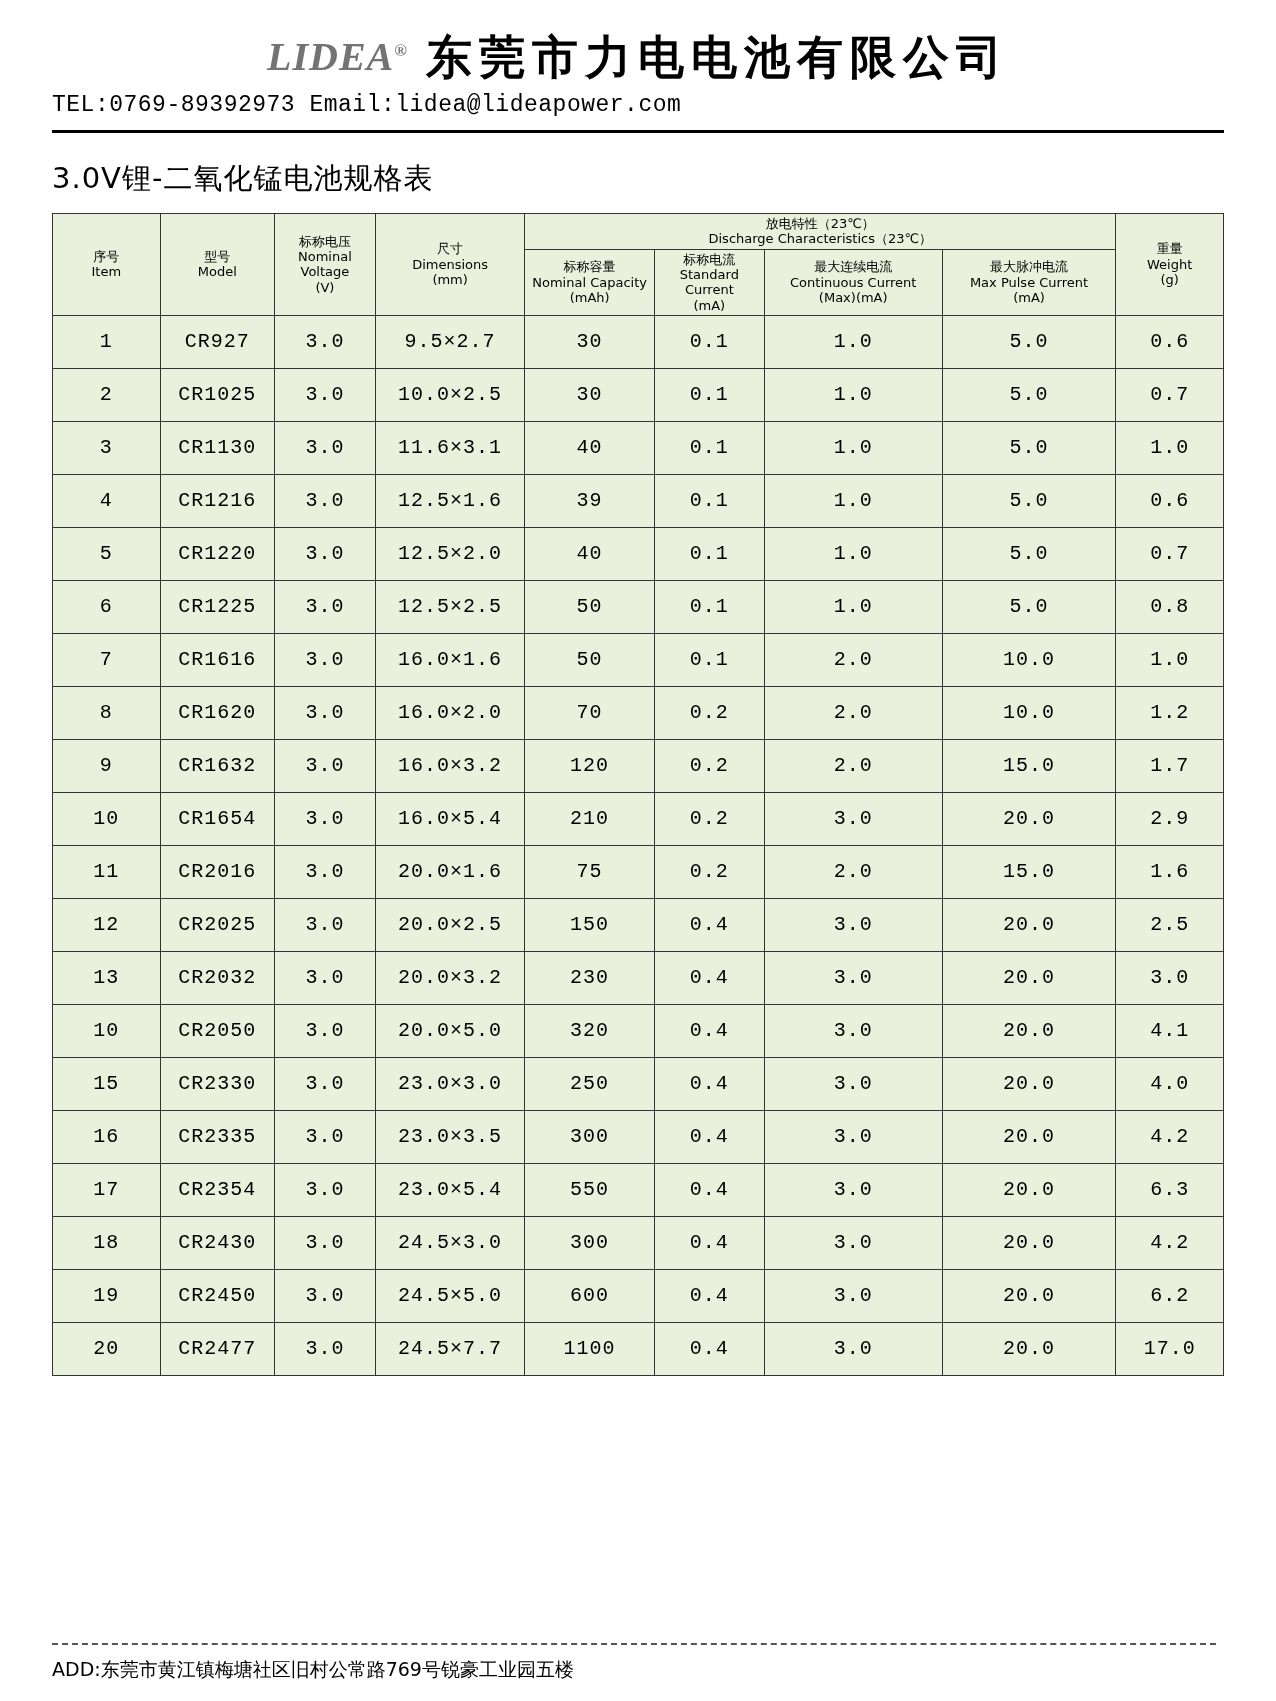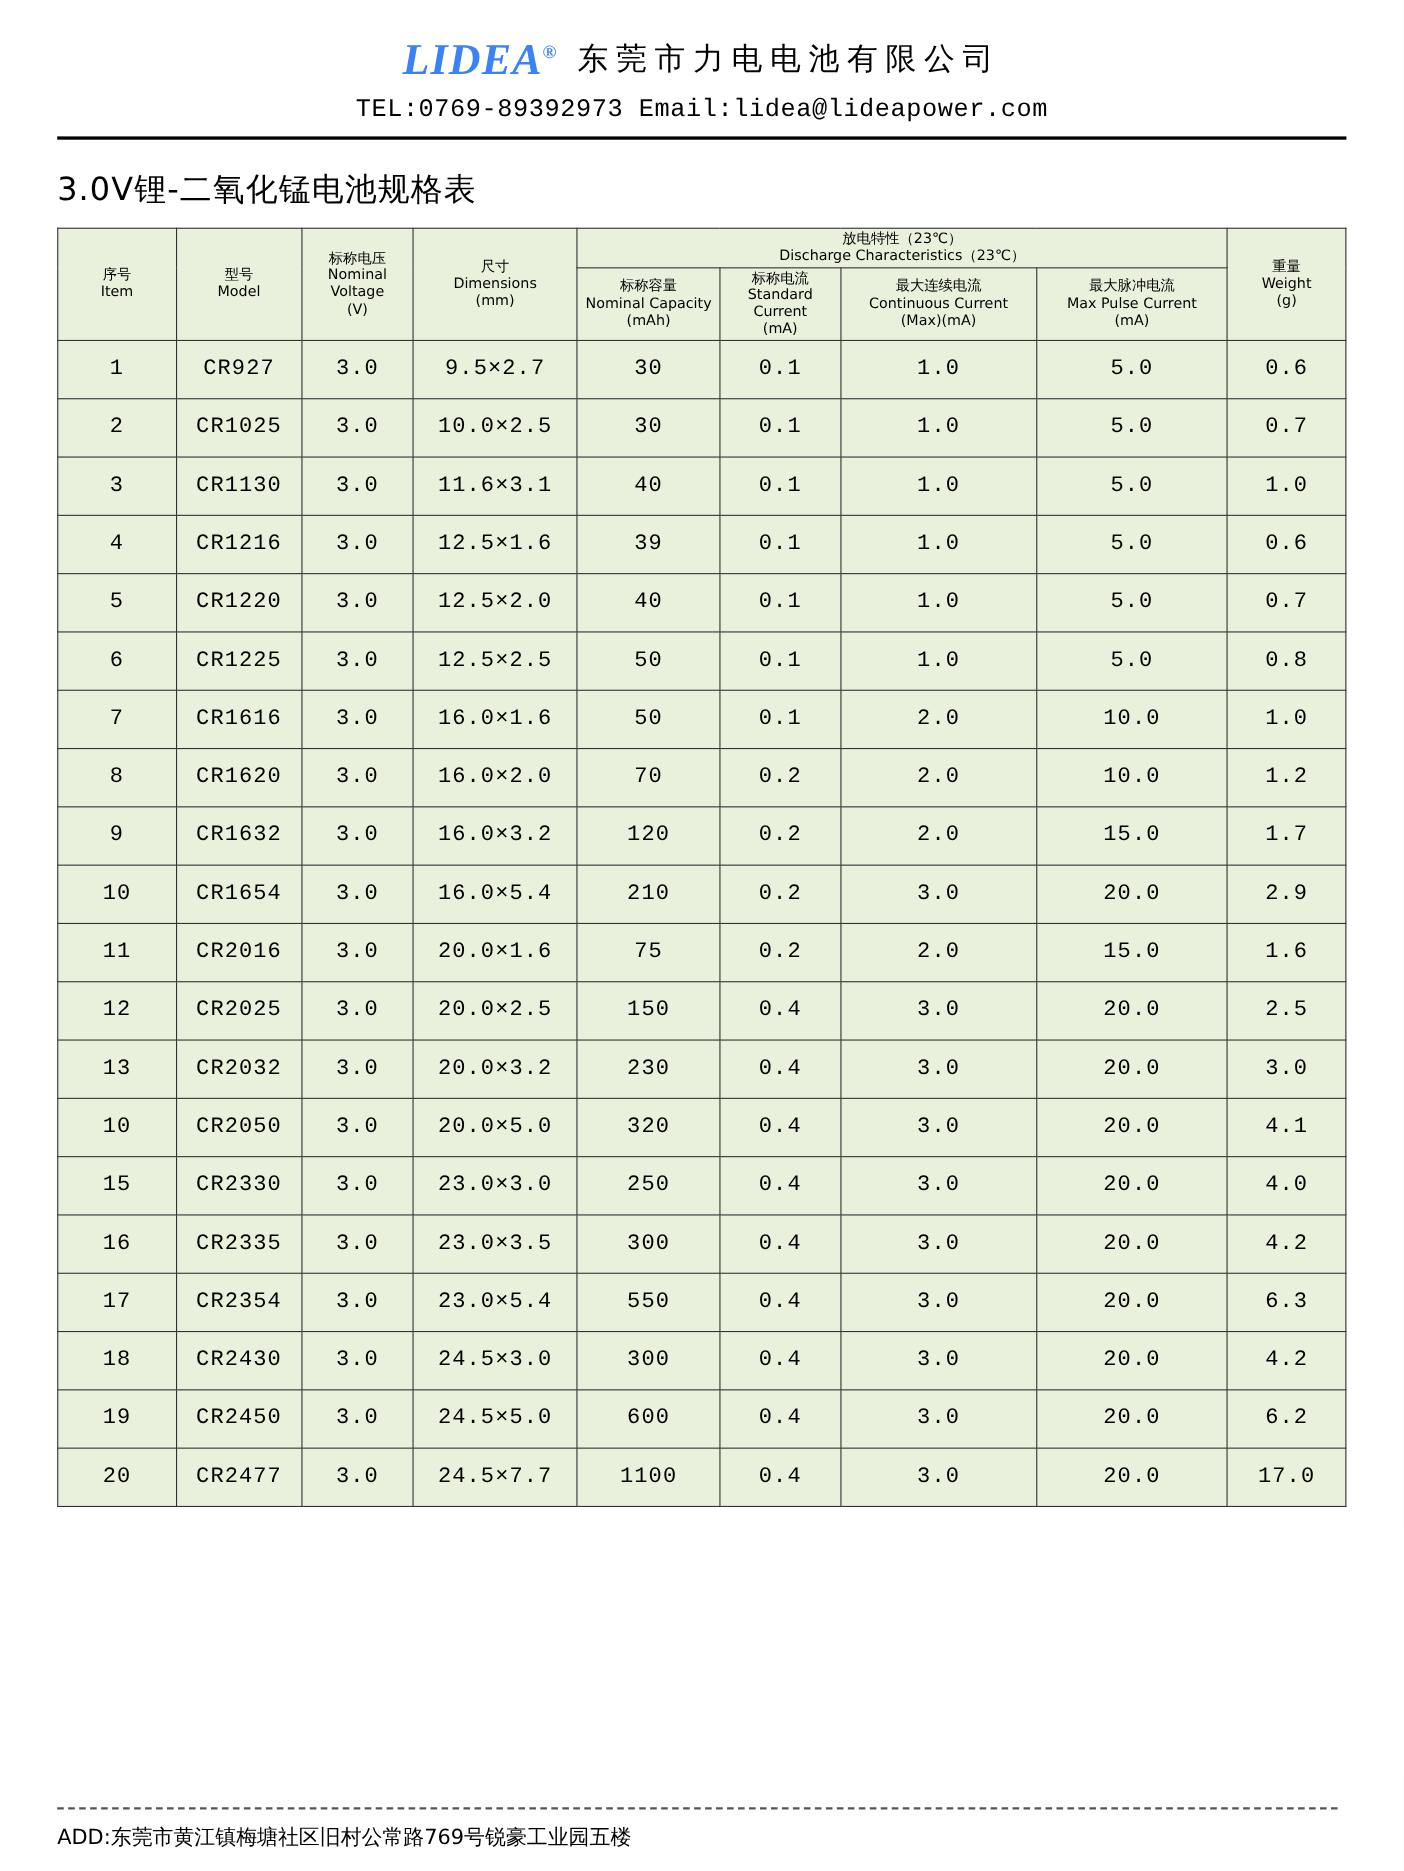--- a/index.html
+++ b/index.html
@@ -31,42 +31,41 @@
     display: flex;
     align-items: center;
     justify-content: center;
     gap: 18px;
   }
   .logo {
     font-family: "Liberation Serif", serif;
     font-weight: bold;
     font-style: italic;
     font-size: 40px;
-    color: #3b82f6;
+    color: #737373;
     letter-spacing: 1px;
     position: relative;
     line-height: 1;
     white-space: nowrap;
   }
   .logo .reg {
     font-size: 17px;
     vertical-align: super;
     font-style: normal;
     font-weight: bold;
   }
   .company-name {
     font-family: "DejaVu Sans", sans-serif;
-    font-weight: normal;
-    font-size: 28px;
+    font-weight: bold;
+    font-size: 46px;
     letter-spacing: 7px;
     white-space: nowrap;
     line-height: 1;
   }
   .header-contact {
-    text-align: center;
     font-family: "Liberation Mono", monospace;
     font-size: 23px;
     margin-top: 12px;
     letter-spacing: 0.5px;
   }
   .header-rule {
     border-top: 3px solid #000;
     margin-top: 12px;
   }
 

